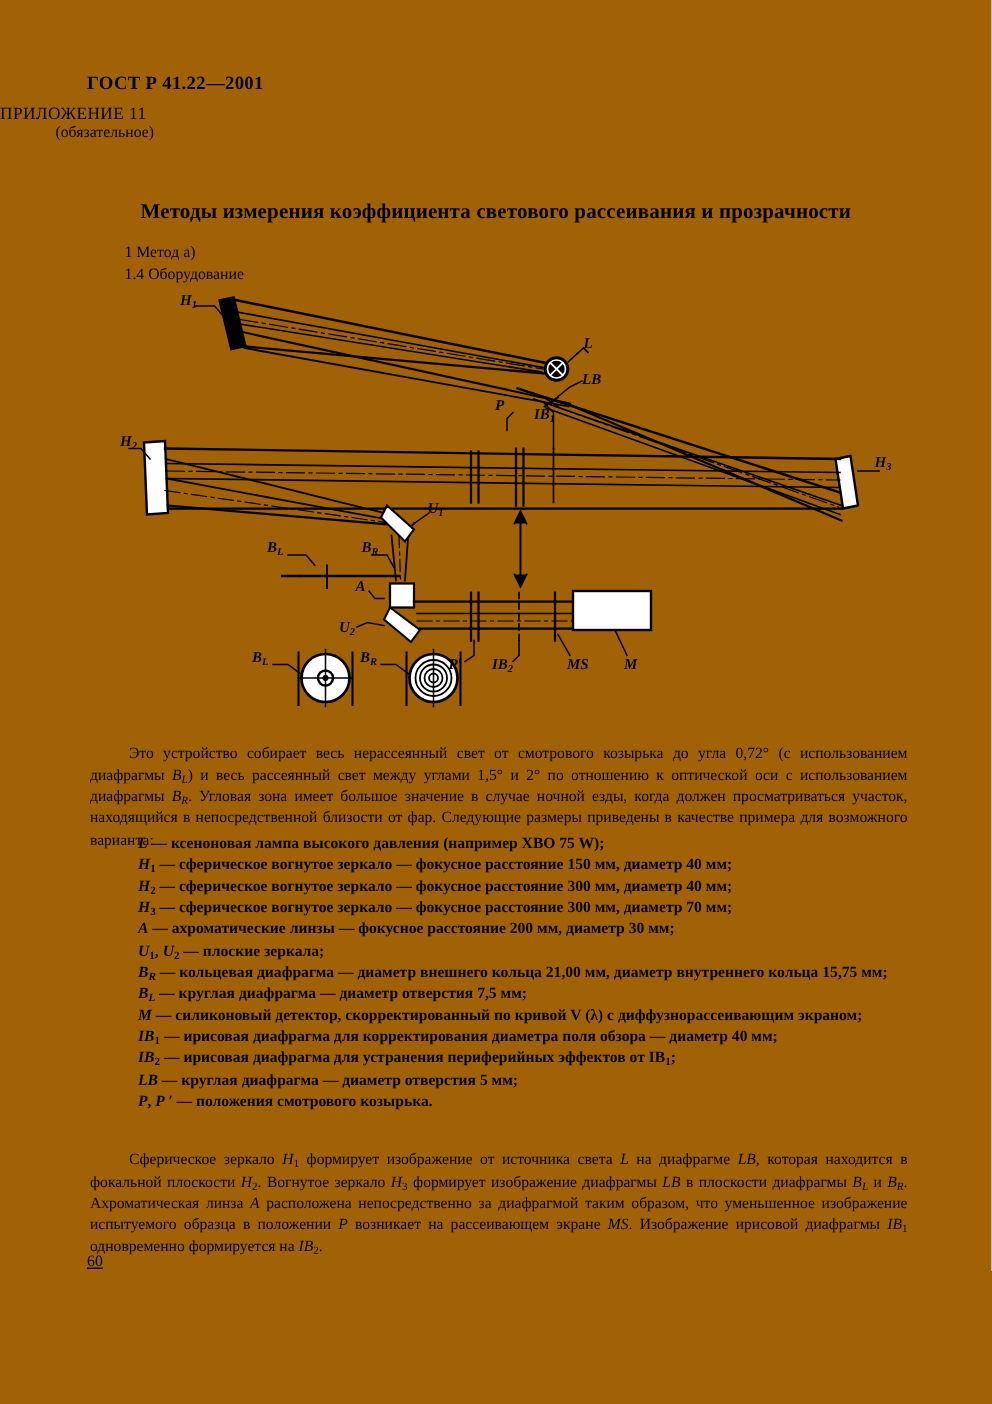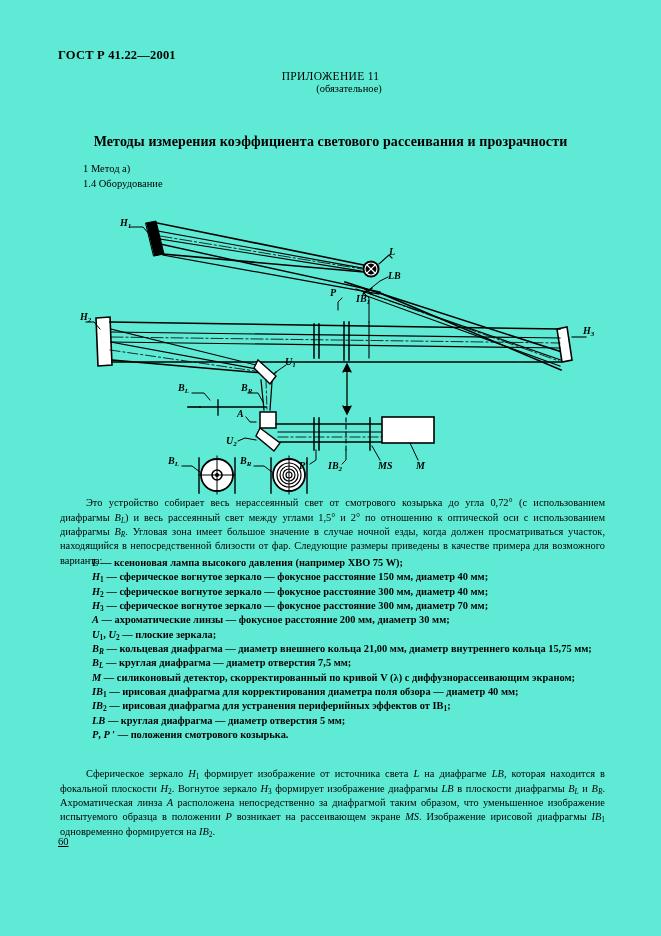--- a/index.html
+++ b/index.html
@@ -9,42 +9,42 @@
     background: #ffffff;
   }
   body {
     font-family: "Liberation Serif", "DejaVu Serif", serif;
     color: #000000;
   }
   #page {
     position: relative;
     width: 661px;
     height: 936px;
-    background: #5eead4;
+    background: #a16207;
     overflow: hidden;
     margin: 0 auto;
   }
 
   
   .doc-header {
     position: absolute;
     left: 58px;
     top: 48px;
     font-size: 12.5px;
     font-weight: bold;
     letter-spacing: 0.2px;
     white-space: nowrap;
   }
 
   .annex-block {
     position: absolute;
     left: 0;
     right: 0;
     top: 70px;
-    text-align: center;
+    text-align: left;
   }
   .annex-title {
     font-size: 11.5px;
     letter-spacing: 0.3px;
   }
   .annex-sub {
     font-size: 10.5px;
     margin-top: 1px;
     padding-left: 37px;
   }
@@ -67,21 +67,21 @@
     font-weight: normal;
     white-space: nowrap;
   }
   .sec-1   { top: 163px; }
   .sec-1-1 { top: 178px; }
 
   
   #figure {
     position: absolute;
     left: 80px;
-    top: 210px;
+    top: 187px;
     width: 520px;
     height: 292px;
   }
   #figure svg { display: block; }
 
   
   .para {
     position: absolute;
     left: 60px;
     width: 545px;

